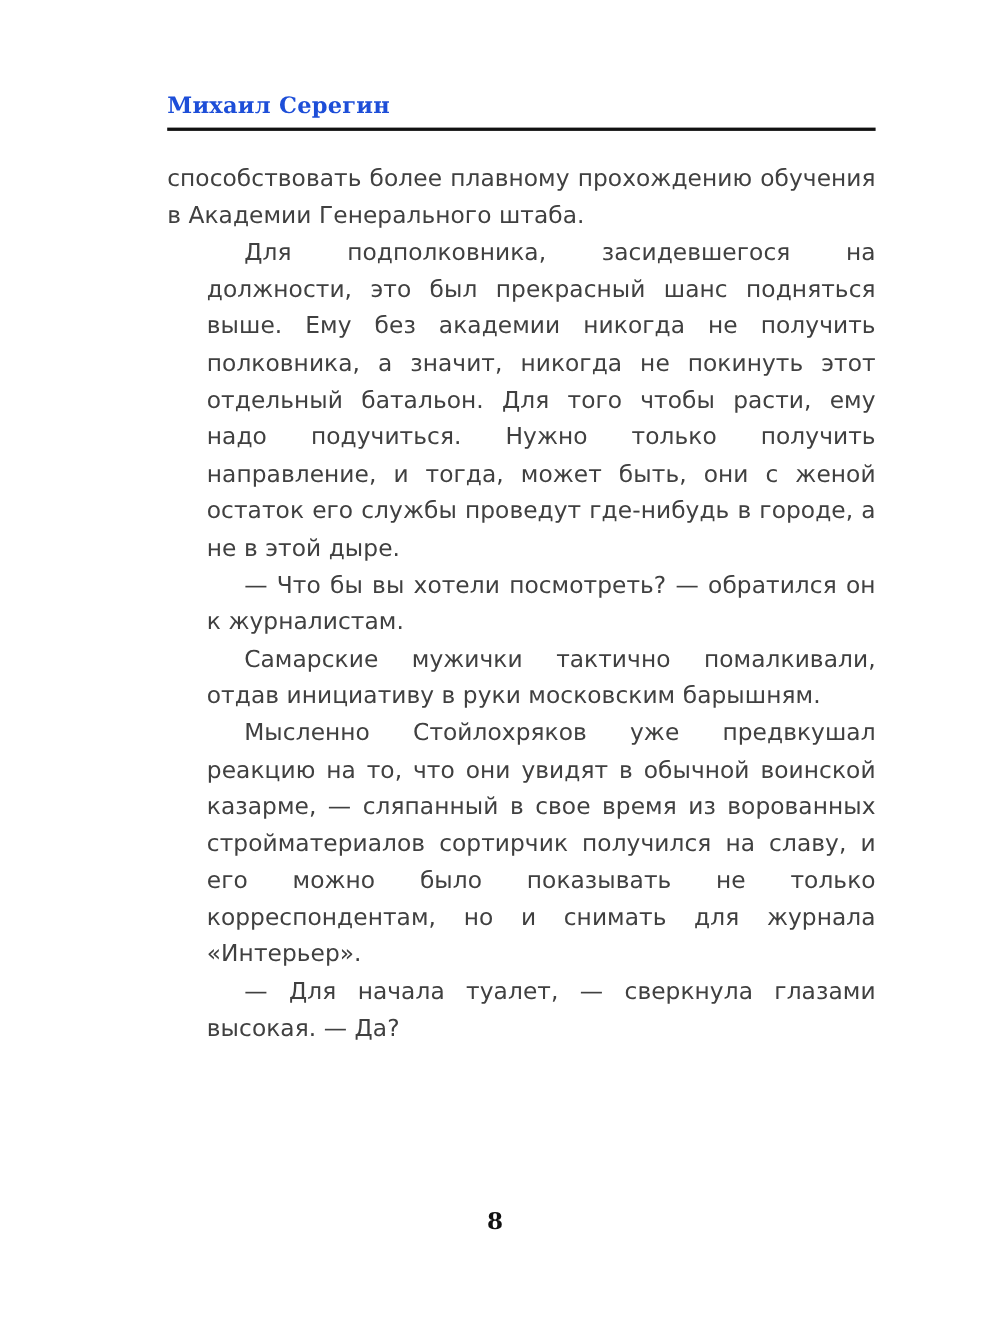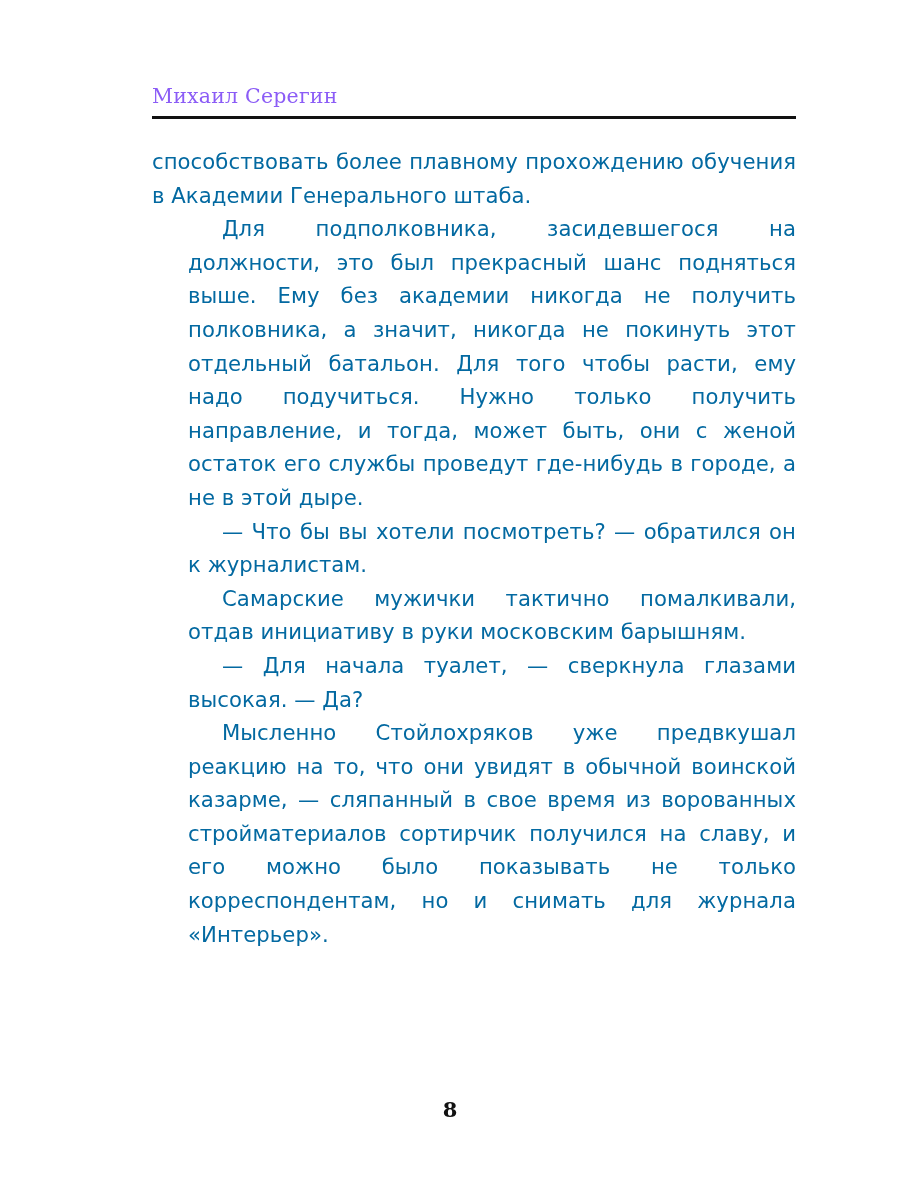--- a/index.html
+++ b/index.html
@@ -16,38 +16,38 @@
   }
   .page {
     position: relative;
     width: 900px;
     height: 1200px;
     box-sizing: border-box;
     padding: 84px 104px 0 152px;
   }
   .running-head {
     font-family: "DejaVu Serif", serif;
-    font-weight: normal;
+    font-weight: bold;
     font-size: 20.5px;
     letter-spacing: 0.2px;
-    color: #8b5cf6;
+    color: #1d4ed8;
     padding-bottom: 8px;
   }
   .head-rule {
     border: 0;
     border-top: 3px solid #111111;
     margin: 0 0 26px 0;
     width: 100%;
   }
   .body-text {
     font-size: 21.2px;
     line-height: 33.6px;
     text-align: justify;
     text-justify: inter-word;
-    color: #0369a1;
+    color: #404040;
     letter-spacing: 0.05px;
   }
   .body-text p {
     margin: 0;
     text-indent: 0;
   }
   .body-text p.indent {
     text-indent: 34px;
     margin-left: 36px;
   }
@@ -69,19 +69,19 @@
 <div class="page">
 
   <div class="running-head">Михаил Серегин</div>
   <hr class="head-rule">
 
   <div class="body-text">
     <p>способствовать более плавному прохождению обучения в Академии Генерального штаба.</p>
     <p class="indent">Для подполковника, засидевшегося на должности, это был прекрасный шанс подняться выше. Ему без академии никогда не получить полковника, а значит, никогда не покинуть этот отдельный батальон. Для того чтобы расти, ему надо подучиться. Нужно только получить направление, и тогда, может быть, они с женой остаток его службы проведут где-нибудь в городе, а не в этой дыре.</p>
     <p class="indent">— Что бы вы хотели посмотреть? — обратился он к журналистам.</p>
     <p class="indent">Самарские мужички тактично помалкивали, отдав инициативу в руки московским барышням.</p>
+    <p class="indent">Мысленно Стойлохряков уже предвкушал реакцию на то, что они увидят в обычной воинской казарме, — сляпанный в свое время из ворованных стройматериалов сортирчик получился на славу, и его можно было показывать не только корреспондентам, но и снимать для журнала «Интерьер».</p>
     <p class="indent">— Для начала туалет, — сверкнула глазами высокая. — Да?</p>
-    <p class="indent">Мысленно Стойлохряков уже предвкушал реакцию на то, что они увидят в обычной воинской казарме, — сляпанный в свое время из ворованных стройматериалов сортирчик получился на славу, и его можно было показывать не только корреспондентам, но и снимать для журнала «Интерьер».</p>
   </div>
 
   <div class="folio">8</div>
 
 </div>
 
 </body></html>

